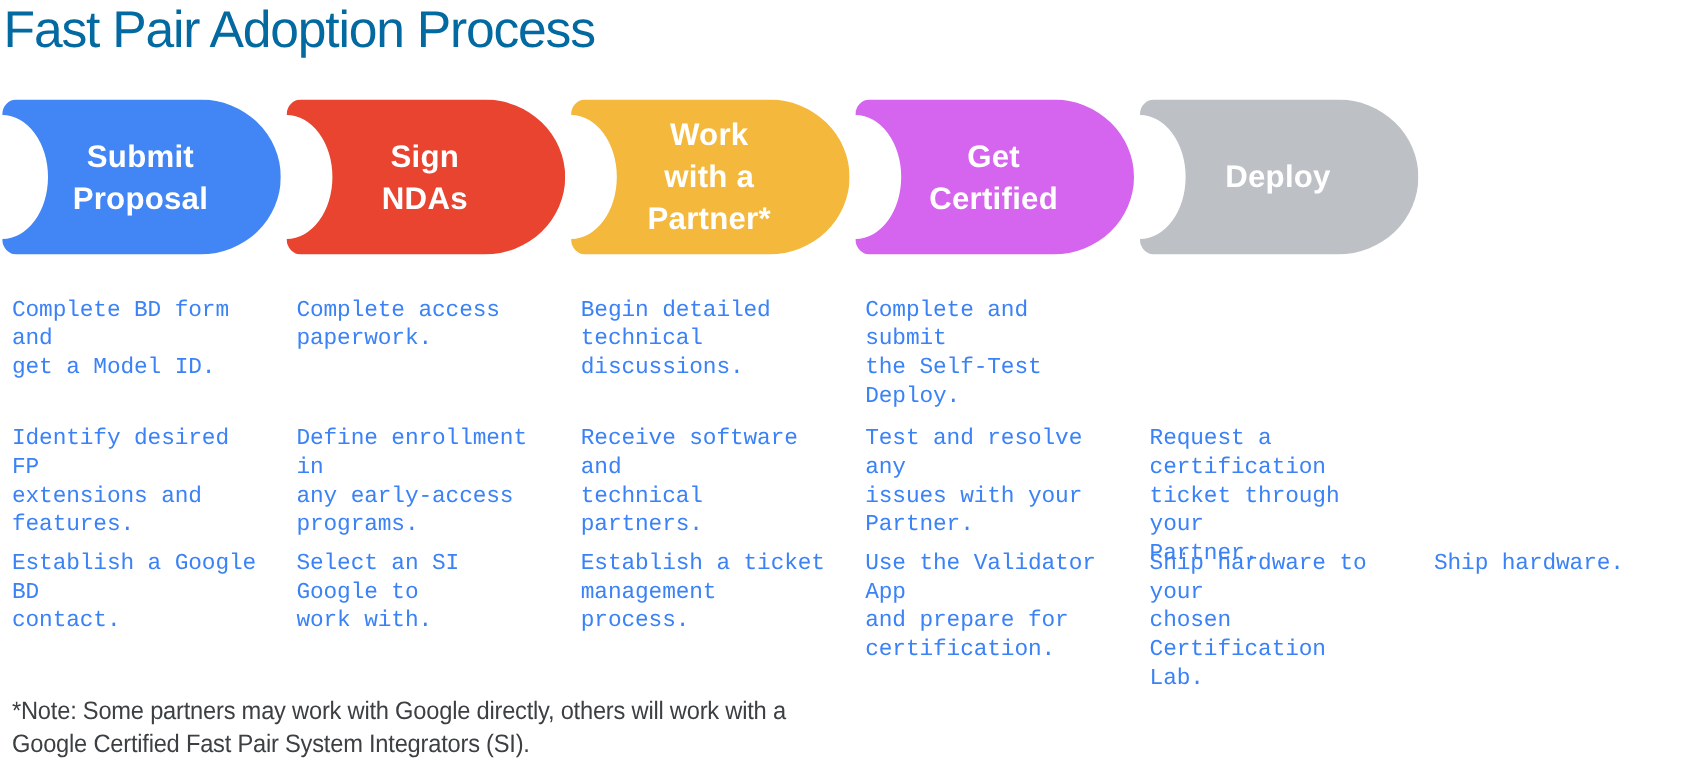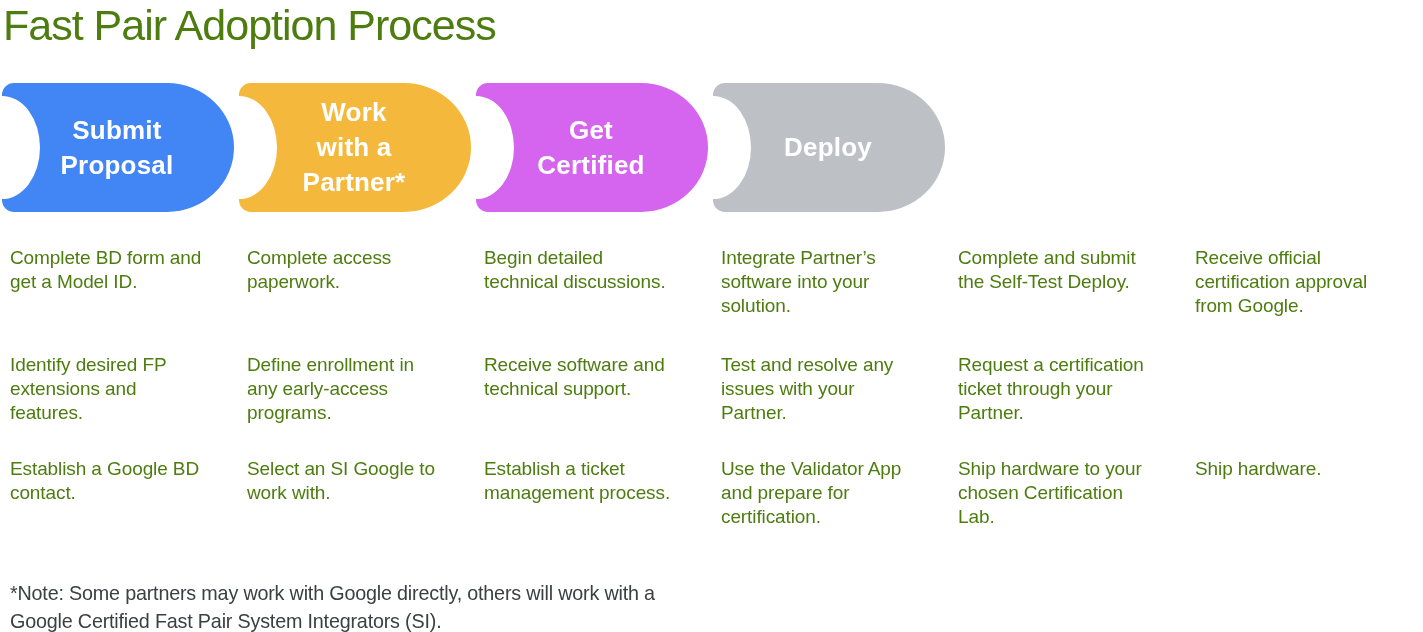--- a/index.html
+++ b/index.html
@@ -13,21 +13,21 @@
     font-family: "Liberation Sans", sans-serif;
   }
   .title {
     position: absolute;
     left: 3px;
     top: 0;
     font-size: 43px;
     line-height: 50px;
     font-weight: 400;
     letter-spacing: -1px;
-    color: #4d7c0f;
+    color: #0369a1;
   }
   .steps-row {
     position: absolute;
     left: 0;
     top: 83px;
     display: grid;
     grid-template-columns: repeat(6, 237px);
   }
   .step {
     position: relative;
@@ -62,23 +62,24 @@
     display: grid;
     grid-template-columns: repeat(6, 237px);
   }
   .row1 { top: 246px; }
   .row2 { top: 353px; }
   .row3 { top: 457px; }
   .detail {
     padding: 0 14px 0 10px;
     font-size: 19px;
     line-height: 24px;
-    color: #4d7c0f;
+    color: #3b82f6;
     letter-spacing: -0.1px;
     white-space: pre-line;
+    font-family: Liberation Mono, monospace;
   }
   .footnote {
     position: absolute;
     left: 10px;
     top: 579px;
     font-size: 21px;
     line-height: 28px;
     color: #3c4043;
     white-space: pre-line;
     letter-spacing: -0.2px;
@@ -96,20 +97,27 @@
   <div class="steps-row">
 
     <div class="step">
       <svg viewBox="0 0 234 130" preserveAspectRatio="none">
         <path d="M 14 0 H 167 A 67 65 0 0 1 167 130 H 14 A 12 12 0 0 1 2 118 L 2 117 A 38 52 0 0 0 2 13 L 2 12 A 12 12 0 0 1 14 0 Z" fill="#4285F4"></path>
       </svg>
       <div class="step-label">Submit
 Proposal</div>
     </div>
 
+    <div class="step">
+      <svg viewBox="0 0 234 130" preserveAspectRatio="none">
+        <path d="M 14 0 H 167 A 67 65 0 0 1 167 130 H 14 A 12 12 0 0 1 2 118 L 2 117 A 38 52 0 0 0 2 13 L 2 12 A 12 12 0 0 1 14 0 Z" fill="#E84430"></path>
+      </svg>
+      <div class="step-label">Sign
+NDAs</div>
+    </div>
 
     <div class="step">
       <svg viewBox="0 0 234 130" preserveAspectRatio="none">
         <path d="M 14 0 H 167 A 67 65 0 0 1 167 130 H 14 A 12 12 0 0 1 2 118 L 2 117 A 38 52 0 0 0 2 13 L 2 12 A 12 12 0 0 1 14 0 Z" fill="#F4B93C"></path>
       </svg>
       <div class="step-label">Work
 with a
 Partner*</div>
     </div>
 
@@ -131,39 +139,33 @@
 
   </div>
 
   <div class="details-row row1">
     <div class="detail">Complete BD form and
 get a Model ID.</div>
     <div class="detail">Complete access
 paperwork.</div>
     <div class="detail">Begin detailed
 technical discussions.</div>
-    <div class="detail">Integrate Partner’s
-software into your
-solution.</div>
     <div class="detail">Complete and submit
 the Self-Test Deploy.</div>
-    <div class="detail">Receive official
-certification approval
-from Google.</div>
   </div>
 
   <div class="details-row row2">
     <div class="detail">Identify desired FP
 extensions and
 features.</div>
     <div class="detail">Define enrollment in
 any early-access
 programs.</div>
     <div class="detail">Receive software and
-technical support.</div>
+technical partners.</div>
     <div class="detail">Test and resolve any
 issues with your
 Partner.</div>
     <div class="detail">Request a certification
 ticket through your
 Partner.</div>
   </div>
 
   <div class="details-row row3">
     <div class="detail">Establish a Google BD

